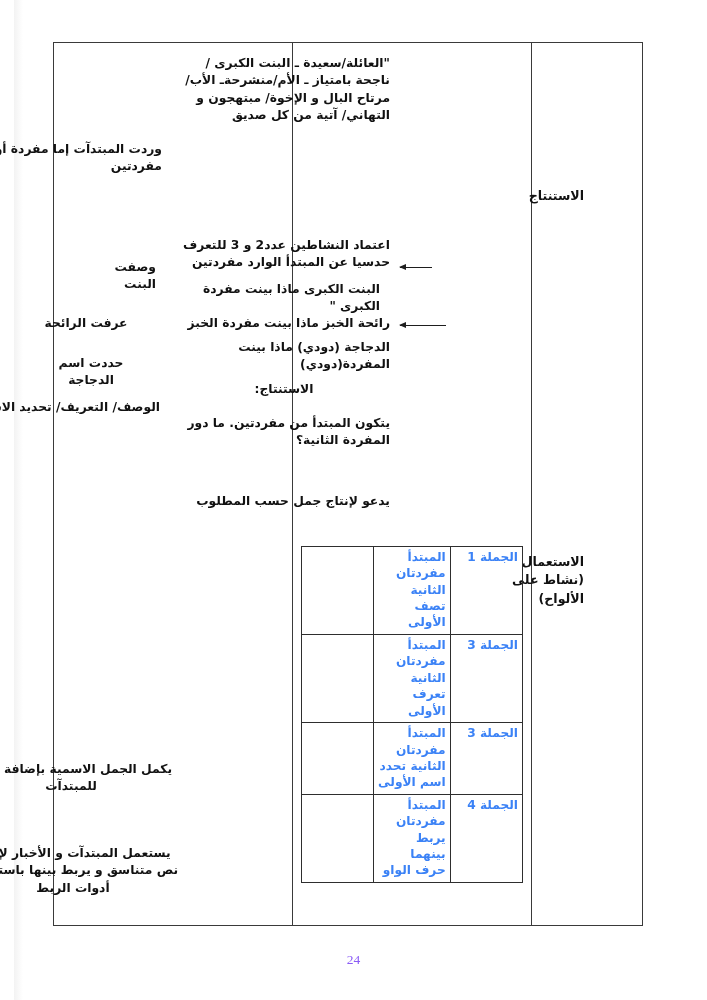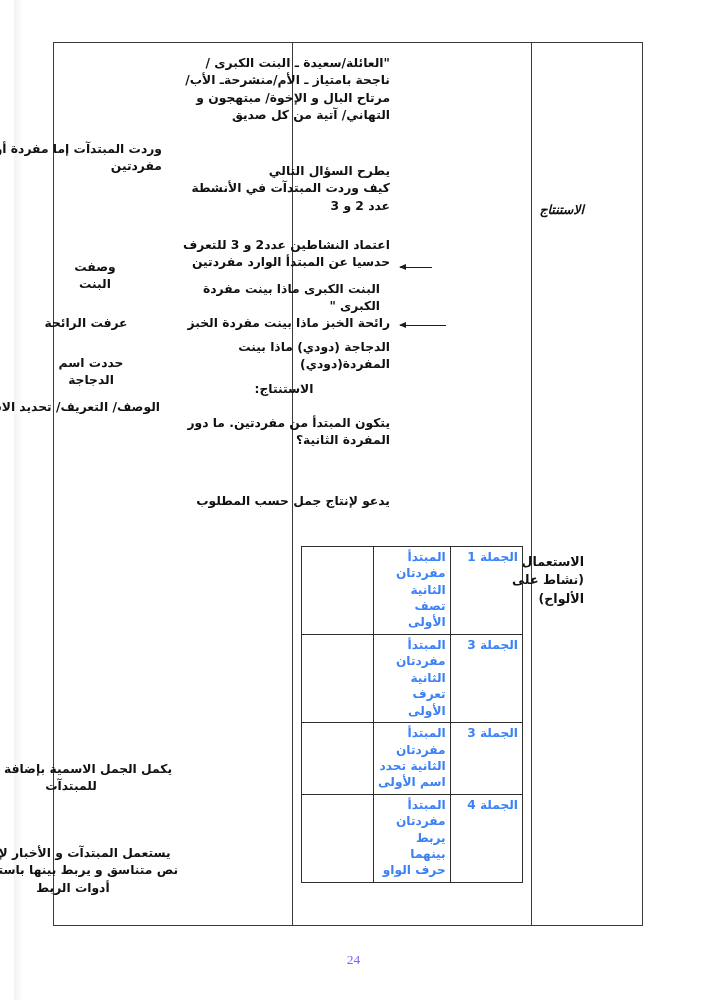--- a/index.html
+++ b/index.html
@@ -177,33 +177,31 @@
 <div class="page">
 
   <div class="scan-edge"></div>
 
   <div class="outer-table">
 
     <div class="col-divider d1"></div>
     <div class="col-divider d2"></div>
 
     <div class="col col-header">
-      <div class="hdr-label" style="right:58px; top:158px; width:130px;font-style:italic;">الاستنتاج</div>
+      <div class="hdr-label" style="right:58px; top:144px; width:130px;">الاستنتاج</div>
 
       <div class="hdr-label" style="right:58px; top:510px; width:130px;">الاستعمال
 (نشاط على
 الألواح)</div>
     </div>
 
     <div class="col col-middle">
 
       <div class="tx" style="right:14px; top:12px; width:212px;">"العائلة/سعيدة ـ البنت الكبرى /ناجحة بامتياز ـ الأم/منشرحةـ الأب/ مرتاح البال و الإخوة/ مبتهجون و التهاني/ آتية من كل صديق</div>
 
-      <div class="tx" style="right:14px; top:120px; width:212px;">يطرح السؤال التالي
-كيف وردت المبتدآت في الأنشطة عدد 2 و 3</div>
 
       <div class="tx" style="right:14px; top:194px; width:212px;">اعتماد النشاطين عدد2 و 3 للتعرف حدسيا عن المبتدأ الوارد مفردتين</div>
 
       <div class="tx" style="right:24px; top:238px; width:212px;">البنت الكبرى         ماذا بينت مفردة الكبرى "</div>
 
       <div class="tx" style="right:14px; top:272px; width:212px;">رائحة الخبز     ماذا بينت مفردة الخبز</div>
 
       <div class="tx" style="right:14px; top:296px; width:212px;">الدجاجة (دودي)         ماذا بينت المفردة(دودي)</div>
 
       <div class="tx" style="right:14px; top:338px; width:212px;text-align:center;">الاستنتاج:</div>
@@ -211,21 +209,21 @@
 
       <div class="tx" style="right:14px; top:372px; width:212px;">يتكون المبتدأ من مفردتين. ما دور المفردة الثانية؟</div>
 
       <div class="tx" style="right:14px; top:450px; width:212px;">يدعو لإنتاج جمل حسب المطلوب</div>
     </div>
 
     <div class="col col-left"></div>
 
     <div class="tx" style="right:480px; top:98px; width:218px;">وردت المبتدآت إما مفردة أو مفردتين</div>
 
-    <div class="tx" style="right:486px; top:216px; width:122px; text-align:center;">وصفت
+    <div class="tx" style="right:486px; top:216px; width:122px; text-align:right;">وصفت
 البنت</div>
 
     <div class="tx" style="right:486px; top:272px; width:140px; text-align:center;">عرفت الرائحة</div>
 
     <div class="tx" style="right:490px; top:312px; width:122px; text-align:center;">حددت اسم
 الدجاجة</div>
 
     <div class="tx" style="right:470px; top:356px; width:204px; text-align:center;">الوصف/ التعريف/ تحديد الاسم</div>
 
     <div class="tx" style="right:468px; top:718px; width:206px; text-align:center;">يكمل الجمل الاسمية بإضافة أخبار للمبتدآت</div>

